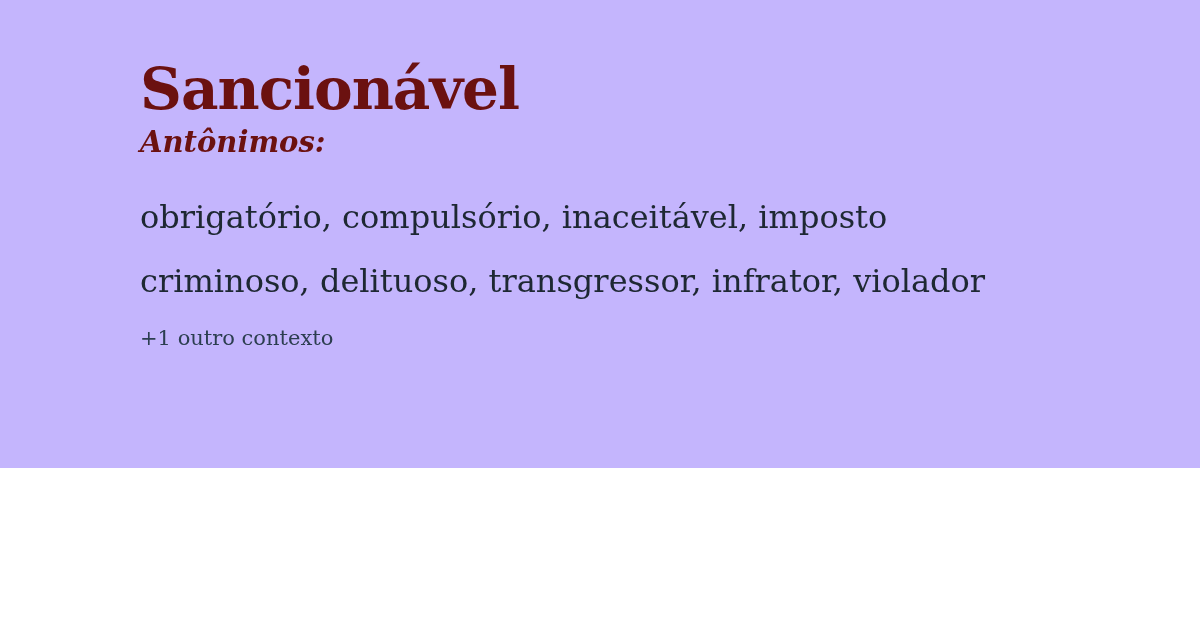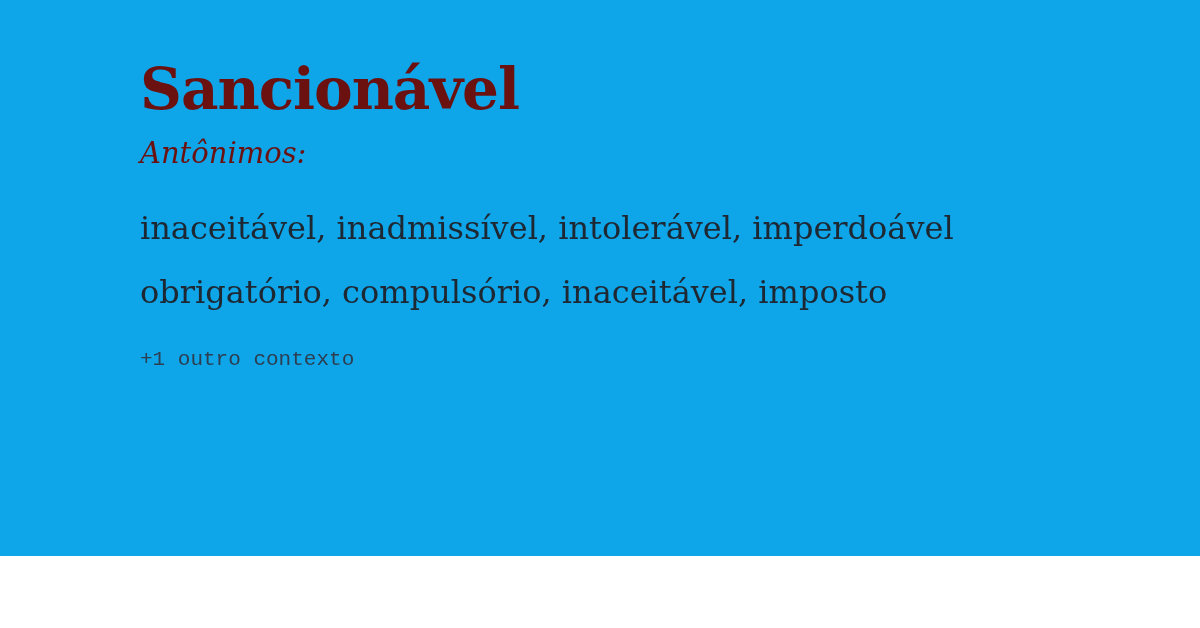--- a/index.html
+++ b/index.html
@@ -3,40 +3,40 @@
 <meta charset="utf-8">
 <style>
   html, body {
     margin: 0;
     padding: 0;
     background: #ffffff;
   }
   .card {
     position: relative;
     width: 1200px;
-    height: 556px;
-    background: #0ea5e9;
+    height: 468px;
+    background: #c4b5fd;
     font-family: "DejaVu Serif", "Liberation Serif", serif;
     box-sizing: border-box;
     padding: 56px 77px 0 140px;
     overflow: hidden;
   }
   .title {
     margin: 0;
     font-size: 58px;
     line-height: 1.15;
     font-weight: bold;
     color: #6b1110;
     letter-spacing: -1px;
   }
   .subtitle {
-    margin: 13px 0 0 0;
+    margin: 2px 0 0 0;
     font-size: 29px;
     line-height: 1.2;
-    font-weight: normal;
+    font-weight: bold;
     font-style: italic;
     color: #6b1110;
   }
   .contexts {
     margin-top: 38px;
   }
   .context-block {
     margin-bottom: 24px;
   }
   .context-label {
@@ -44,26 +44,25 @@
     line-height: 1.2;
     color: #2c3e50;
   }
   .context-words {
     margin-top: 3px;
     font-size: 32px;
     line-height: 1.25;
     color: #1e2833;
   }
   .more-contexts {
-    margin-top: 11px;
+    margin-top: 1px;
     font-size: 21px;
     line-height: 1.2;
     color: #2c3e50;
     display: inline-block;
-    font-family: Liberation Mono, monospace;
   }
   .source-line {
     margin-top: 46px;
     font-size: 26px;
     line-height: 1.25;
     color: #1e2833;
   }
   .source-site {
     font-style: italic;
   }
@@ -73,28 +72,28 @@
 
 <div class="card">
 
   <h1 class="title">Sancionável</h1>
 
   <h2 class="subtitle">Antônimos:</h2>
 
   <div class="contexts">
 
     <div class="context-block">
-      <div class="context-words">inaceitável, inadmissível, intolerável, imperdoável</div>
     </div>
 
     <div class="context-block">
       <div class="context-words">obrigatório, compulsório, inaceitável, imposto</div>
     </div>
 
     <div class="context-block">
+      <div class="context-words">criminoso, delituoso, transgressor, infrator, violador</div>
     </div>
 
   </div>
 
   <div class="more-contexts">+1 outro contexto</div>
 
 
 </div>
 
 </body></html>

